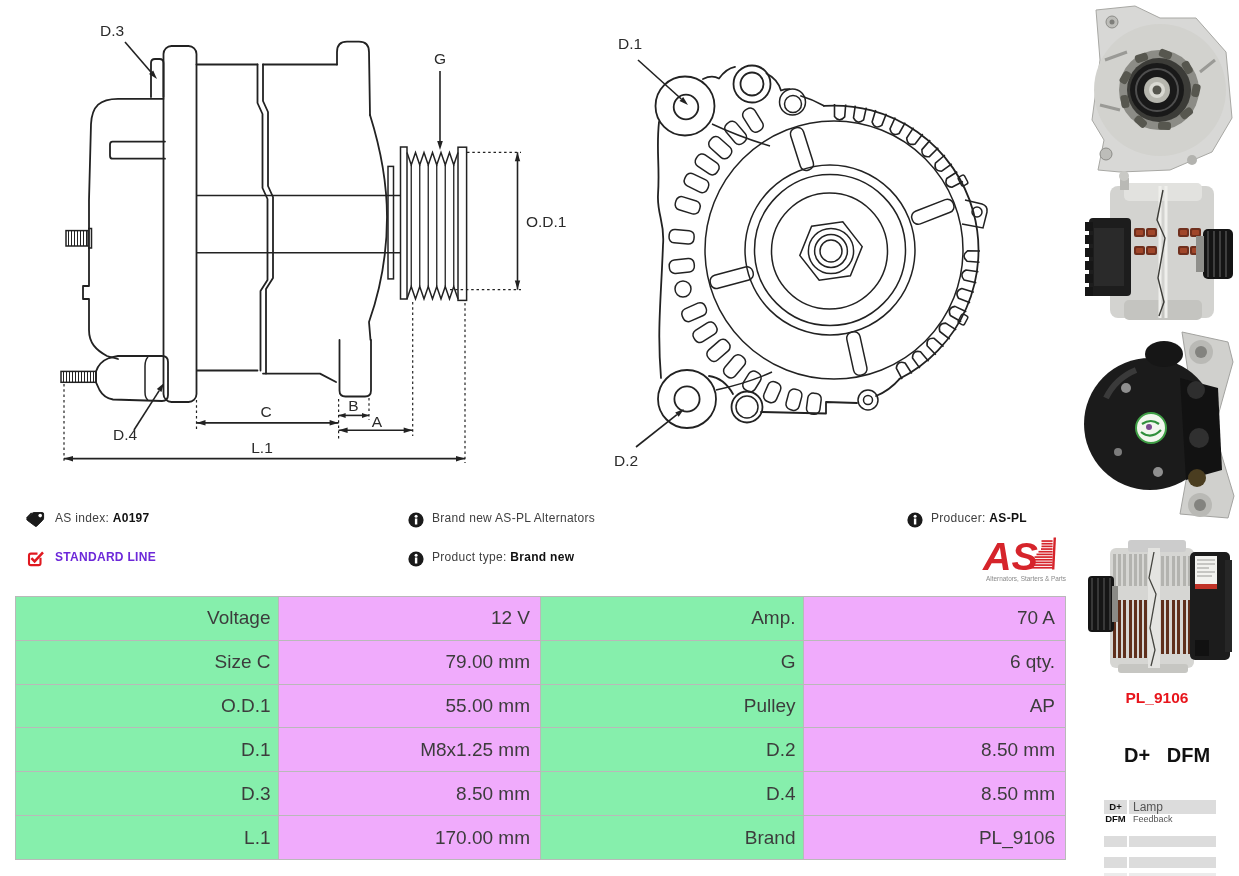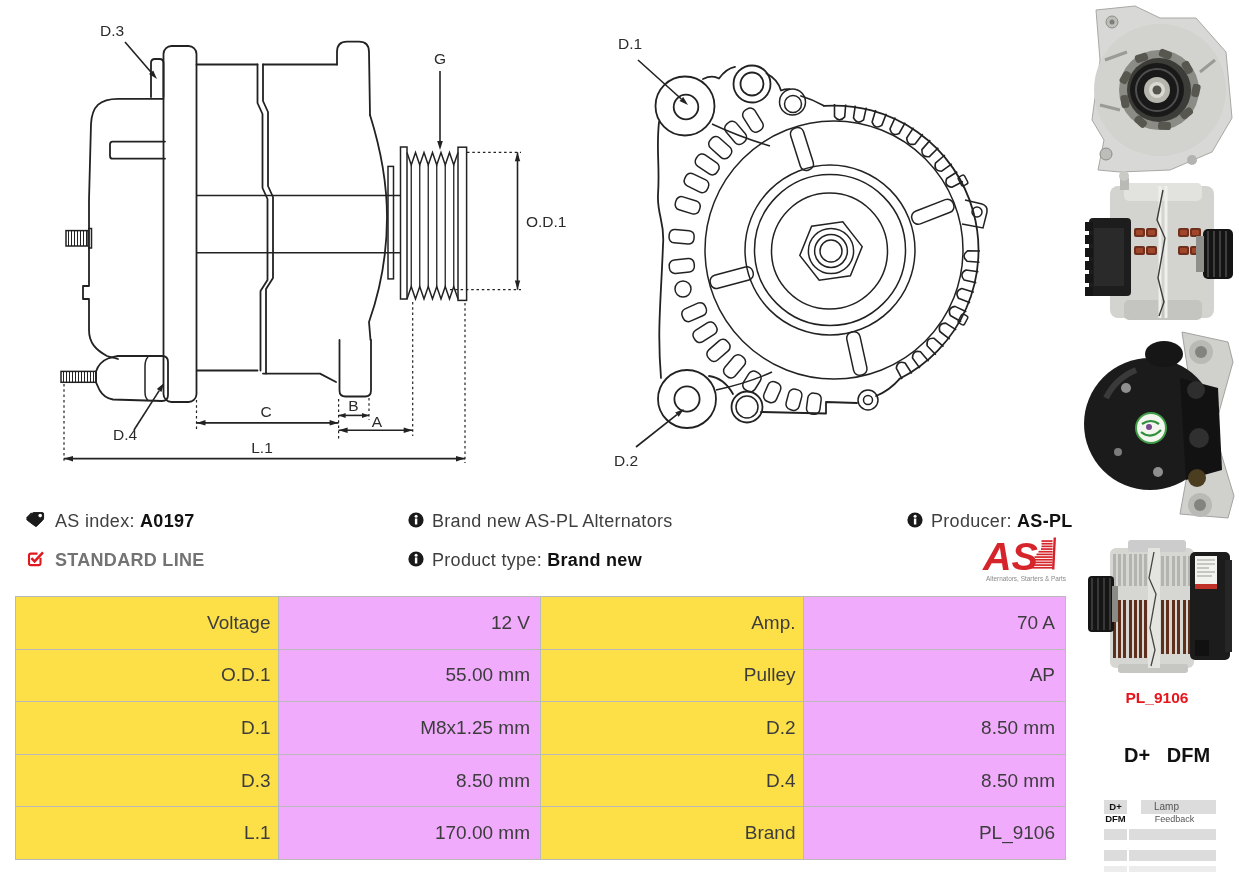--- a/index.html
+++ b/index.html
@@ -1,20 +1,20 @@
 <!DOCTYPE html>
 <html><head><meta charset="utf-8">
 <style>
 html,body{margin:0;padding:0;background:#fff;width:1239px;height:876px;overflow:hidden;}
 body{font-family:"Liberation Sans",sans-serif;position:relative;}
-.info{position:absolute;font-size:18px;letter-spacing:0.3px;color:#3f3f3f;white-space:nowrap;}
+.info{position:absolute;font-size:12px;letter-spacing:0.3px;color:#3f3f3f;white-space:nowrap;}
 .info b{color:#111;}
 table.spec{position:absolute;left:15px;top:596px;width:1051px;height:264px;border-collapse:collapse;table-layout:fixed;font-size:19px;color:#3c3c3c;}
 table.spec td{border:1px solid #b9b9b9;text-align:right;overflow:hidden;}
-table.spec td.l{background:#fde047;padding-right:7px;}
+table.spec td.l{background:#86efac;padding-right:7px;}
 table.spec td.v{background:#f0abfc;padding-right:10px;}
 </style></head>
 <body>
 <svg style="position:absolute;left:0;top:0" width="600" height="480" viewBox="0 0 600 480">
 <path d="M151,97 V63 Q151,59 155,59 H159.5 Q163.5,59 163.5,63 V97" stroke="#222" stroke-width="1.8" fill="none" stroke-linejoin="round" stroke-linecap="round"></path>
 <rect x="163.5" y="46" width="33" height="356" rx="8" stroke="#222" stroke-width="1.8" fill="none" stroke-linejoin="round" stroke-linecap="round"></rect>
 <path d="M163.5,98.8 H118 C100,98.8 92,106 91,124 L89,200 V286 h-6 v13 h6 V330 C89,343 96,350 107,356 L118,359" stroke="#222" stroke-width="1.8" fill="none" stroke-linejoin="round" stroke-linecap="round"></path>
 <path d="M165,141.6 H112.5 Q110,141.6 110,144.5 V155.7 Q110,158.7 112.5,158.7 H165" stroke="#222" stroke-width="1.8" fill="none" stroke-linejoin="round" stroke-linecap="round"></path>
 <rect x="66" y="230.6" width="22" height="15.4" stroke="#222" stroke-width="1.5" fill="none"></rect>
 <line x1="68.5" y1="230.6" x2="68.5" y2="246" stroke="#222" stroke-width="1"></line>
@@ -336,36 +336,42 @@
 <svg style="position:absolute;left:907px;top:512px" width="16" height="16" viewBox="0 0 16 16">
     <circle cx="8" cy="8" r="7.6" fill="#1a1a1a"></circle>
     <rect x="6.9" y="6.5" width="2.4" height="6" fill="#fff"></rect>
     <circle cx="8.1" cy="4.2" r="1.5" fill="#fff"></circle>
   </svg>
 <div class="info" style="left:931px;top:511px;">Producer: <b>AS-PL</b></div>
 <svg style="position:absolute;left:27px;top:551px" width="18" height="16" viewBox="0 0 18 16">
     <path d="M13.5,6.8 V12.2 Q13.5,14.1 11.6,14.1 H3.9 Q2,14.1 2,12.2 V4.5 Q2,2.6 3.9,2.6 H10.5" stroke="#e01920" stroke-width="2.1" fill="none"></path>
     <path d="M4.4,7.2 L7.6,10.4 L16,1.4" stroke="#e01920" stroke-width="2.5" fill="none"></path>
   </svg>
-<div class="info" style="left:55px;top:550px;color:#737373;font-weight:bold;">STANDARD LINE</div>
+<div class="info" style="left:55px;top:550px;color:#6d28d9;font-weight:bold;">STANDARD LINE</div>
 <svg style="position:absolute;left:408px;top:551px" width="16" height="16" viewBox="0 0 16 16">
     <circle cx="8" cy="8" r="7.6" fill="#1a1a1a"></circle>
     <rect x="6.9" y="6.5" width="2.4" height="6" fill="#fff"></rect>
     <circle cx="8.1" cy="4.2" r="1.5" fill="#fff"></circle>
   </svg>
 <div class="info" style="left:432px;top:550px;">Product type: <b>Brand new</b></div>
 <table class="spec">
 <tbody>
       <tr>
         <td class="l">Voltage</td>
         <td class="v">12 V</td>
         <td class="l">Amp.</td>
         <td class="v">70 A</td>
       </tr>
 <tr>
+        <td class="l">Size C</td>
+        <td class="v">79.00 mm</td>
+        <td class="l">G</td>
+        <td class="v">6 qty.</td>
+      </tr>
+<tr>
         <td class="l">O.D.1</td>
         <td class="v">55.00 mm</td>
         <td class="l">Pulley</td>
         <td class="v">AP</td>
       </tr>
 <tr>
         <td class="l">D.1</td>
         <td class="v">M8x1.25 mm</td>
         <td class="l">D.2</td>
         <td class="v">8.50 mm</td>
@@ -383,26 +389,26 @@
         <td class="v">PL_9106</td>
       </tr>
 </tbody>
   </table>
 <div style="position:absolute;left:1097px;top:689px;width:120px;text-align:center;font-size:15.5px;font-weight:bold;color:#e8151c;">PL_9106</div>
 <div style="position:absolute;left:1124px;top:744px;font-size:20px;font-weight:bold;color:#111;">D+&nbsp;&nbsp;&nbsp;DFM</div>
 <div style="position:absolute;left:1104px;top:800px;width:112px;font-family:'Liberation Sans',sans-serif;">
 <div style="height:14px;display:flex;">
       <div style="width:23px;background:#dcdcdc;font-size:9.5px;font-weight:bold;color:#111;text-align:center;line-height:14px;">D+</div>
       <div style="width:2px;"></div>
-      <div style="flex:1;background:#dcdcdc;font-size:10px;color:#555;padding-left:13px;line-height:14px;margin-left:12px;">Lamp</div>
-    </div>
-<div style="height:15px;display:flex;">
+      <div style="flex:1;background:#dcdcdc;font-size:12px;color:#555;padding-left:4px;line-height:14px;">Lamp</div>
+    </div>
+<div style="height:22px;display:flex;">
       <div style="width:23px;background:#ffffff;font-size:9.5px;font-weight:bold;color:#111;text-align:center;line-height:10.5px;">DFM</div>
       <div style="width:2px;"></div>
-      <div style="flex:1;background:#ffffff;font-size:9px;color:#555;padding-left:4px;line-height:10.5px;text-align:center;">Feedback</div>
+      <div style="flex:1;background:#ffffff;font-size:9px;color:#555;padding-left:4px;line-height:10.5px;">Feedback</div>
     </div>
 <div style="height:10.5px;display:flex;">
       <div style="width:23px;background:#dcdcdc;font-size:9.5px;font-weight:bold;color:#111;text-align:center;line-height:10.5px;"></div>
       <div style="width:2px;"></div>
       <div style="flex:1;background:#dcdcdc;font-size:9px;color:#555;padding-left:4px;line-height:10.5px;"></div>
     </div>
 <div style="height:10.5px;display:flex;">
       <div style="width:23px;background:#ffffff;font-size:9.5px;font-weight:bold;color:#111;text-align:center;line-height:10.5px;"></div>
       <div style="width:2px;"></div>
       <div style="flex:1;background:#ffffff;font-size:9px;color:#555;padding-left:4px;line-height:10.5px;"></div>

